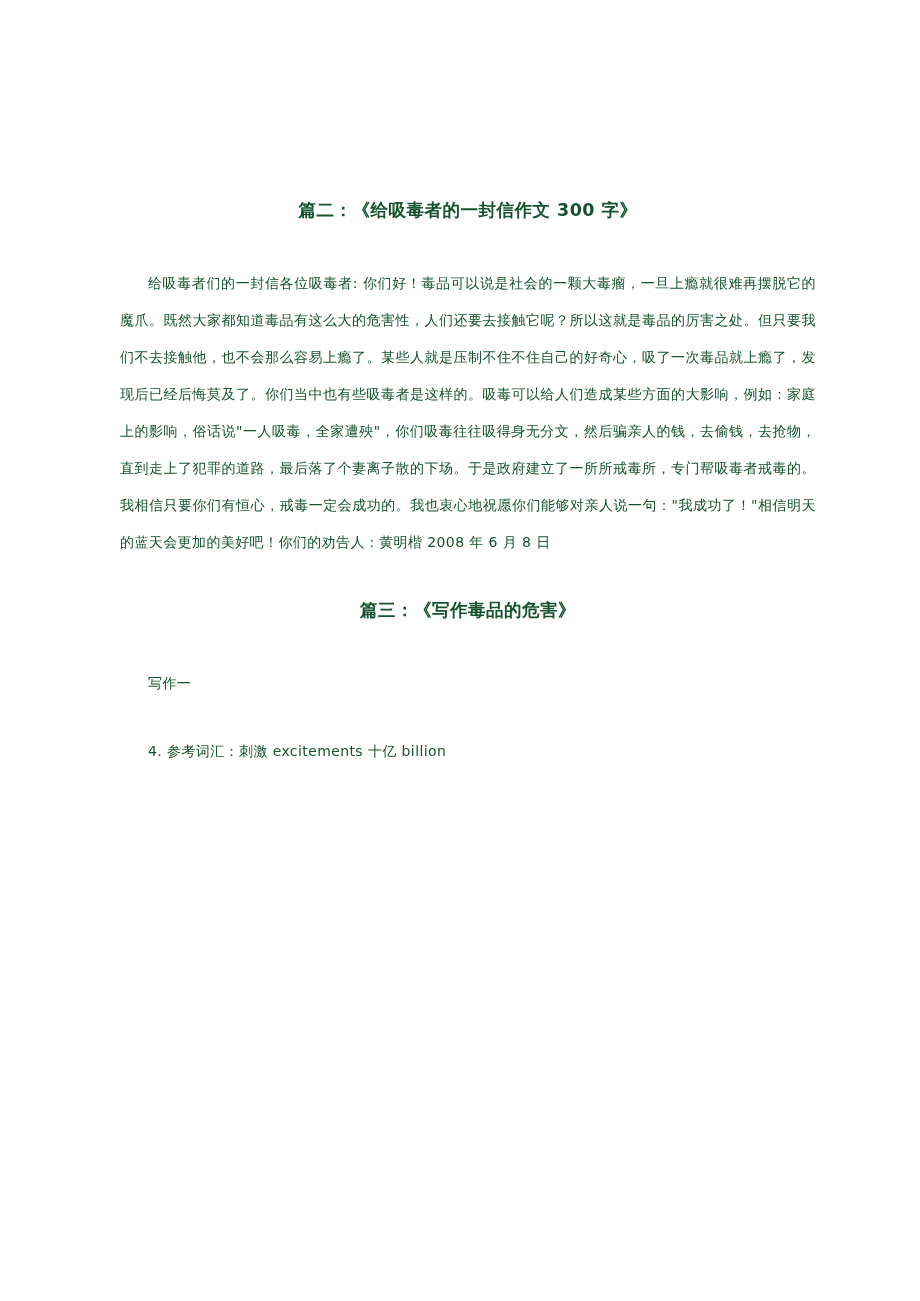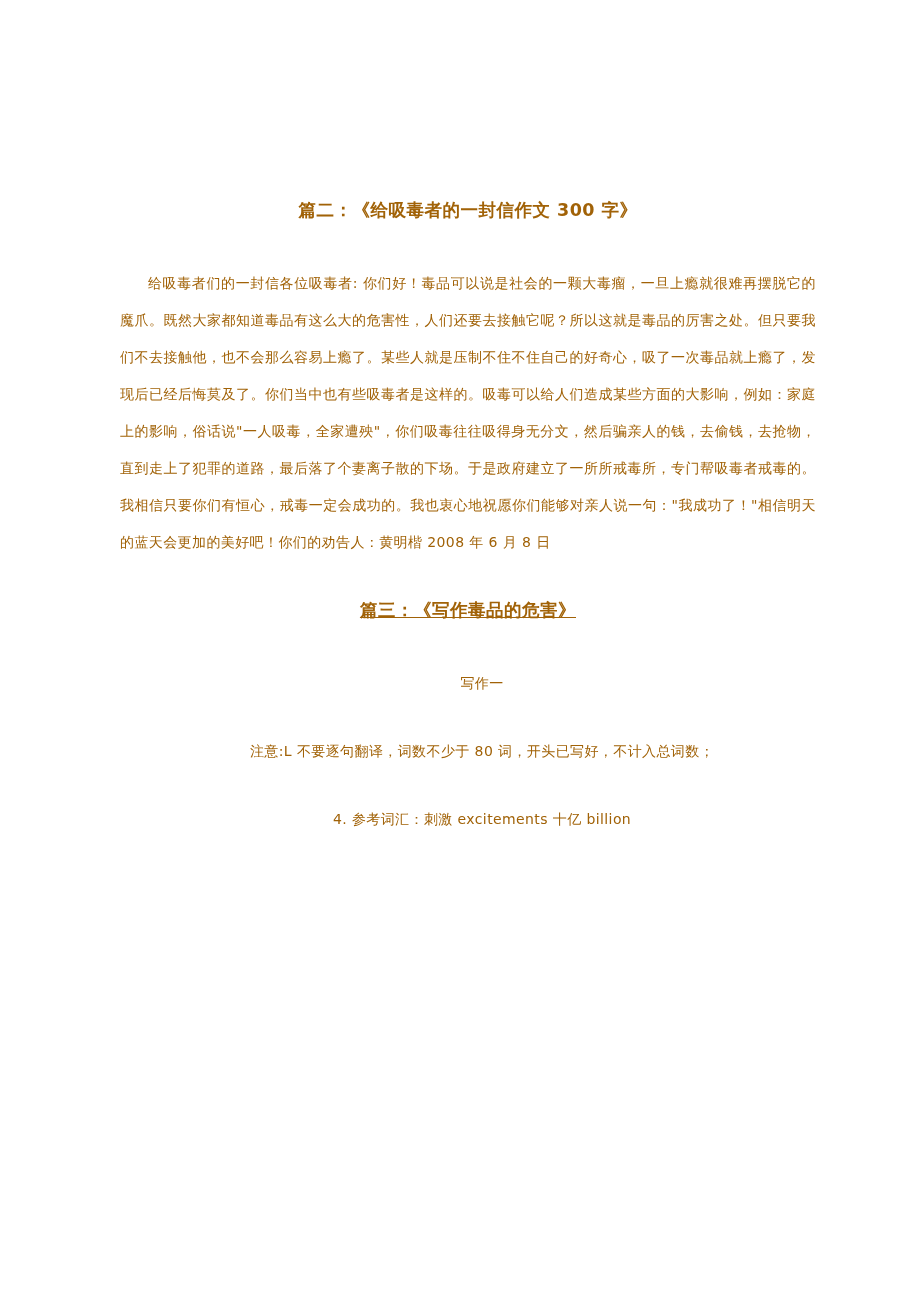--- a/index.html
+++ b/index.html
@@ -8,46 +8,45 @@
     background: #ffffff;
   }
   .page {
     position: relative;
     width: 920px;
     height: 1301px;
     box-sizing: border-box;
     background: #ffffff;
     padding: 192px 104px 0 120px;
     font-family: "DejaVu Sans", "Liberation Sans", sans-serif;
-    color: #a16207;
+    color: #14532d;
     overflow: hidden;
   }
   .heading {
     font-size: 17.5px;
     font-weight: bold;
     text-align: center;
     letter-spacing: 0.5px;
     line-height: 37px;
     margin: 0 0 36px 0;
   }
   .heading.second {
     margin-top: 12px;
-    text-decoration: underline;
   }
   .body-para {
     font-size: 14px;
     font-weight: normal;
     line-height: 37px;
     letter-spacing: 0.4px;
     text-align: justify;
     text-indent: 2em;
     margin: 0 0 31px 0;
   }
   .body-para.single {
-    text-align: center;
+    text-align: left;
     margin-bottom: 31px;
   }
   .body-para.note {
     margin-top: 0;
     margin-bottom: 31px;
   }
 </style>
 </head>
 <body>
 
@@ -55,17 +54,16 @@
 
   <h2 class="heading">篇二：《给吸毒者的一封信作文 300 字》</h2>
 
   <p class="body-para">给吸毒者们的一封信各位吸毒者: 你们好！毒品可以说是社会的一颗大毒瘤，一旦上瘾就很难再摆脱它的魔爪。既然大家都知道毒品有这么大的危害性，人们还要去接触它呢？所以这就是毒品的厉害之处。但只要我们不去接触他，也不会那么容易上瘾了。某些人就是压制不住不住自己的好奇心，吸了一次毒品就上瘾了，发现后已经后悔莫及了。你们当中也有些吸毒者是这样的。吸毒可以给人们造成某些方面的大影响，例如：家庭上的影响，俗话说"一人吸毒，全家遭殃"，你们吸毒往往吸得身无分文，然后骗亲人的钱，去偷钱，去抢物，直到走上了犯罪的道路，最后落了个妻离子散的下场。于是政府建立了一所所戒毒所，专门帮吸毒者戒毒的。我相信只要你们有恒心，戒毒一定会成功的。我也衷心地祝愿你们能够对亲人说一句："我成功了！"相信明天的蓝天会更加的美好吧！你们的劝告人：黄明楷 2008 年 6 月 8 日</p>
 
   <h2 class="heading second">篇三：《写作毒品的危害》</h2>
 
   <p class="body-para single">写作一</p>
 
 
-  <p class="body-para single note">注意:L 不要逐句翻译，词数不少于 80 词，开头已写好，不计入总词数；</p>
 
   <p class="body-para single note">4. 参考词汇：刺激 excitements 十亿 billion</p>
 
 </div>
 
 </body></html>

